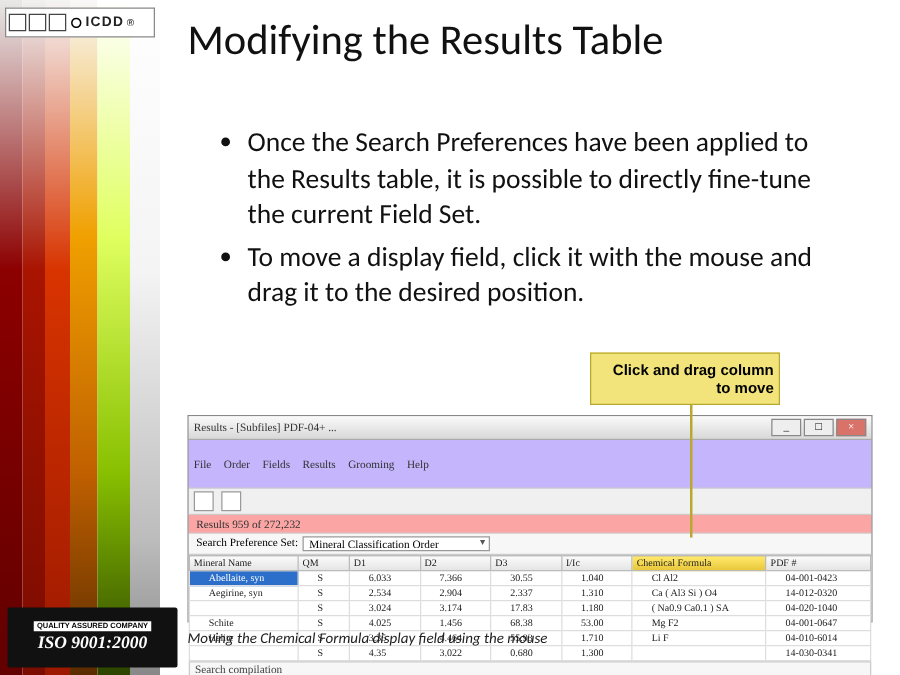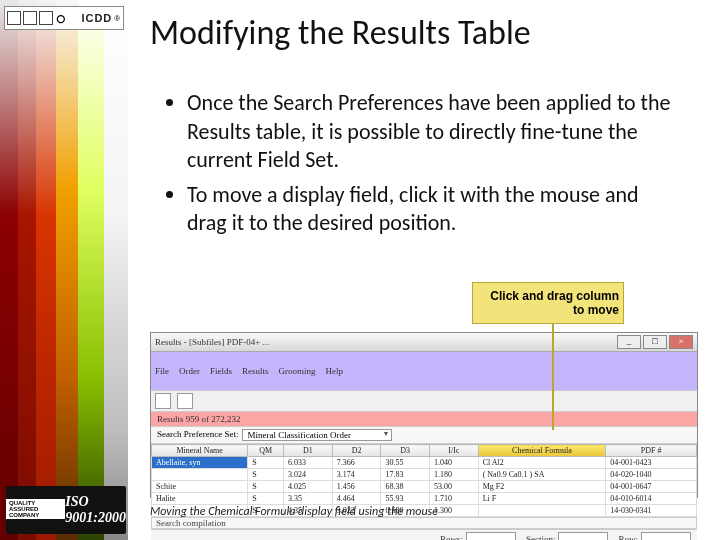--- a/index.html
+++ b/index.html
@@ -11,56 +11,56 @@
 .b1{left:0;width:18px;background:linear-gradient(#e8e8e8,#8c0000 40%,#620000)}
 .b2{left:18px;width:18px;background:linear-gradient(#f0f0f0,#a81400 40%,#7a0c00)}
 .b3{left:36px;width:20px;background:linear-gradient(#f4f4f4,#d83400 40%,#9c1800)}
 .b4{left:56px;width:22px;background:linear-gradient(#f8f8f8,#f0a000 35%,#c06000 70%,#5a2c00)}
 .b5{left:78px;width:26px;background:linear-gradient(#fff,#e0ff60 35%,#88c000 70%,#2c4400)}
 .b6{left:104px;width:24px;background:linear-gradient(#fff,#f4f4f4 40%,#bcbcbc 80%,#888)}
 
 
 .logo{position:absolute;left:4px;top:6px;width:118px;height:22px;background:#fff;border:1px solid #888;display:flex;align-items:center}
 .logo .box{width:12px;height:12px;border:1px solid #444;margin-left:2px}
-.logo .txt{font:700 11px Arial;color:#222;margin-left:16px;letter-spacing:1px}
+.logo .txt{font:700 11px Arial;color:#222;margin-left:3px;letter-spacing:1px}
 .logo .r{font:400 8px Arial;margin-left:2px}
-.badge{position:absolute;left:6px;bottom:6px;width:120px;height:48px;background:#111;color:#fff;display:flex;align-items:center;justify-content:center;border-radius:2px}
+.badge{position:absolute;left:6px;bottom:6px;width:136px;height:48px;background:#111;color:#fff;display:flex;flex-direction:column;align-items:center;justify-content:center;border-radius:2px}
 .badge .q{font:700 6px Arial;background:#fff;color:#000;padding:1px 3px;margin-bottom:2px}
 .badge .iso{font:italic 700 14px Georgia}
 
 
 .title{position:absolute;left:150px;top:12px;right:24px;font:400 34px Calibri;color:#111}
 
 
 .bullets{position:absolute;left:160px;top:84px;right:40px;font:400 22px Calibri;color:#111;line-height:1.3}
 .bullets li{margin-bottom:6px}
-.bullets ul{padding-left:22px;margin:5px}
+.bullets ul{padding-left:22px;margin:16px}
 
 
 .callout{position:absolute;right:96px;top:282px;width:142px;background:#f2e47a;border:1px solid #b8a830;font:700 12px Arial;text-align:right;padding:6px 4px;z-index:5}
 .callout-line{position:absolute;right:166px;top:322px;width:2px;height:108px;background:#b8a830;z-index:4}
 
 
 .win{position:absolute;left:150px;top:332px;width:546px;height:164px;border:1px solid #888;background:#eee;font:400 9px Tahoma}
 .win-top{height:18px;background:linear-gradient(#fafafa,#d8d8d8);border-bottom:1px solid #aaa;display:flex;align-items:center;padding:0 4px}
 .win-top .t{flex:1;color:#333}
 .win-top .btn{width:22px;height:12px;border:1px solid #888;margin-left:2px;background:#eee;text-align:center;line-height:10px;font-size:9px}
 .win-top .close{background:#d9736a;color:#fff}
 .menu{height:14px;background:#c4b5fd;border-bottom:1px solid #ccc;padding:12px 4px;color:#333;display:flex;gap:10px;align-items:center}
 .tool{height:20px;background:#f0f0f0;border-bottom:1px solid #ccc;display:flex;align-items:center;padding:0 4px;gap:6px}
 .tool .ico{width:14px;height:14px;border:1px solid #999;background:#fff}
 .count{padding:2px 6px;color:#333;background:#fca5a5;border-bottom:1px solid #ccc}
 .pref{padding:2px 6px;display:flex;gap:4px;border-bottom:1px solid #ccc;background:#f7f7f7}
 .pref .sel{border:1px solid #999;background:#fff;padding:0 14px 0 4px;position:relative;min-width:130px}
 .pref .sel:after{content:"▼";position:absolute;right:2px;font-size:7px;color:#555}
 
 .grid{width:100%;border-collapse:collapse;font-size:8px;background:#fff}
-.grid th{background:linear-gradient(#fafafa,#e4e4e4);border:1px solid #bbb;padding:1px 3px;font-weight:400;color:#222;text-align:center;white-space:nowrap}
+.grid th{background:linear-gradient(#fafafa,#e4e4e4);border:1px solid #bbb;padding:1px 3px;font-weight:400;color:#222;text-align:left;white-space:nowrap}
 .grid th.hl{background:linear-gradient(#ffe96a,#e8c638)}
-.grid td{border:1px solid #ddd;padding:1px 4px;white-space:nowrap;color:#222}
+.grid td{border:1px solid #ddd;padding:1px 15px;white-space:nowrap;color:#222}
 .grid tr.sel td:first-child{background:#2b6fca;color:#fff}
 .bot{border-top:1px solid #ccc;background:#f4f4f4;padding:2px 6px;display:flex;align-items:center;gap:10px;color:#333}
 .bot .lbl{display:flex;align-items:center;gap:3px}
 .bot .inp{border:1px solid #999;background:#fff;width:48px;height:11px}
 .bot .spacer{flex:1}
 .tiny{border:1px solid #ccc;padding:0 4px;color:#444;background:#f7f7f7}
 
 .caption{position:absolute;left:150px;top:504px;font:italic 400 12px Calibri;color:#222}
 </style>
 </head>
@@ -141,20 +141,30 @@
       <tbody id="gridbody">
         <tr class="sel">
           <td>Abellaite, syn</td>
           <td>S</td>
           <td>6.033</td>
           <td>7.366</td>
           <td>30.55</td>
           <td>1.040</td>
           <td>Cl Al2</td>
           <td>04-001-0423</td>
+        </tr>
+        <tr>
+          <td>Aegirine, syn</td>
+          <td>S</td>
+          <td>2.534</td>
+          <td>2.904</td>
+          <td>2.337</td>
+          <td>1.310</td>
+          <td>Ca ( Al3 Si ) O4</td>
+          <td>14-012-0320</td>
         </tr>
         <tr>
           <td></td>
           <td>S</td>
           <td>3.024</td>
           <td>3.174</td>
           <td>17.83</td>
           <td>1.180</td>
           <td>( Na0.9 Ca0.1 ) SA</td>
           <td>04-020-1040</td>

